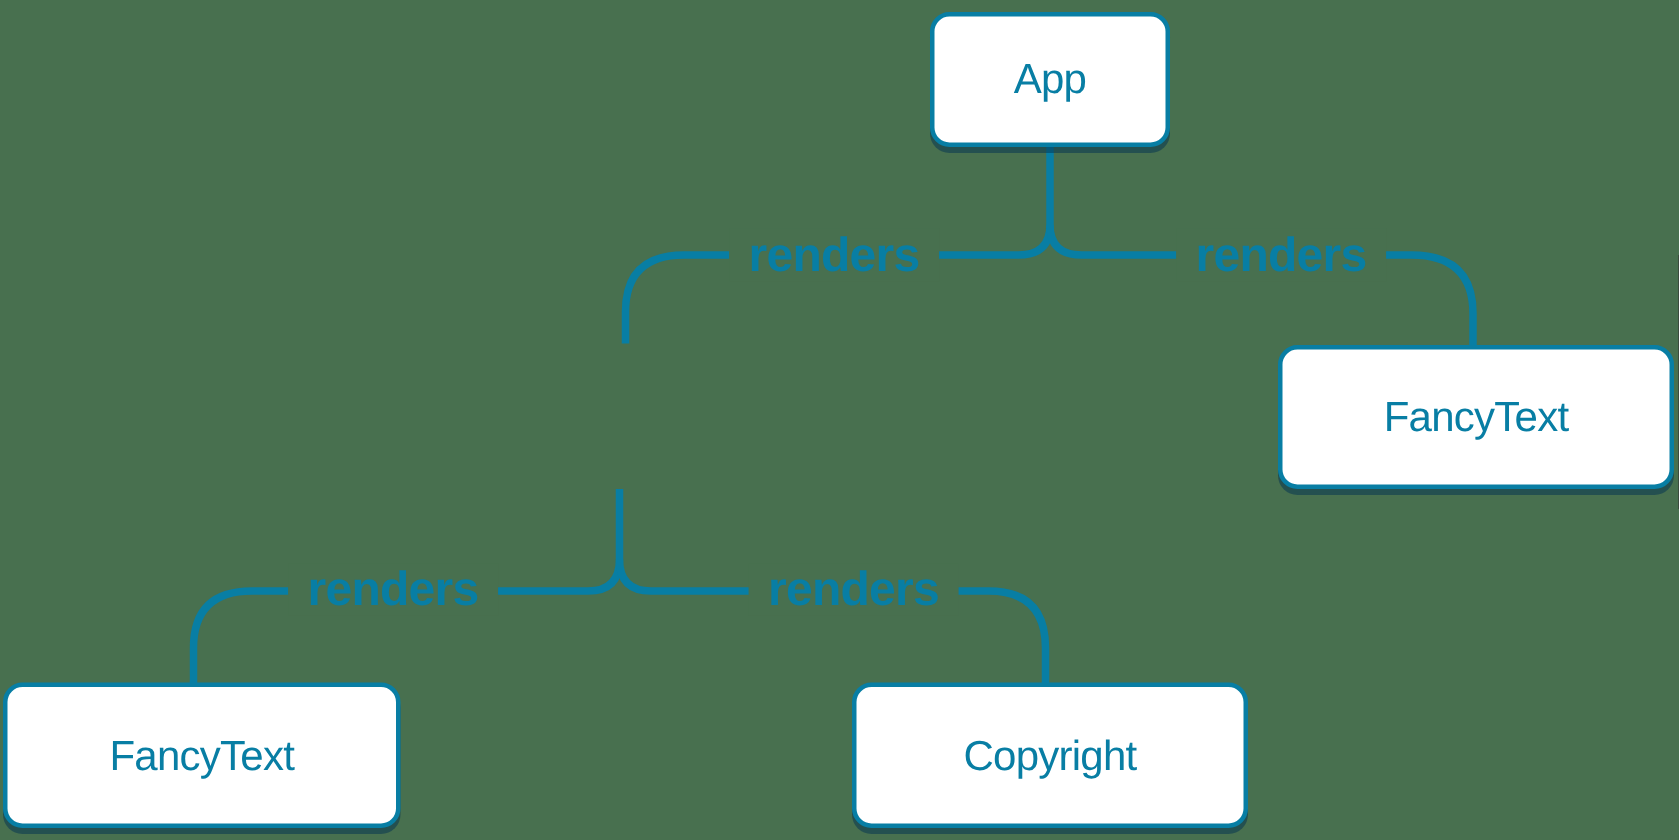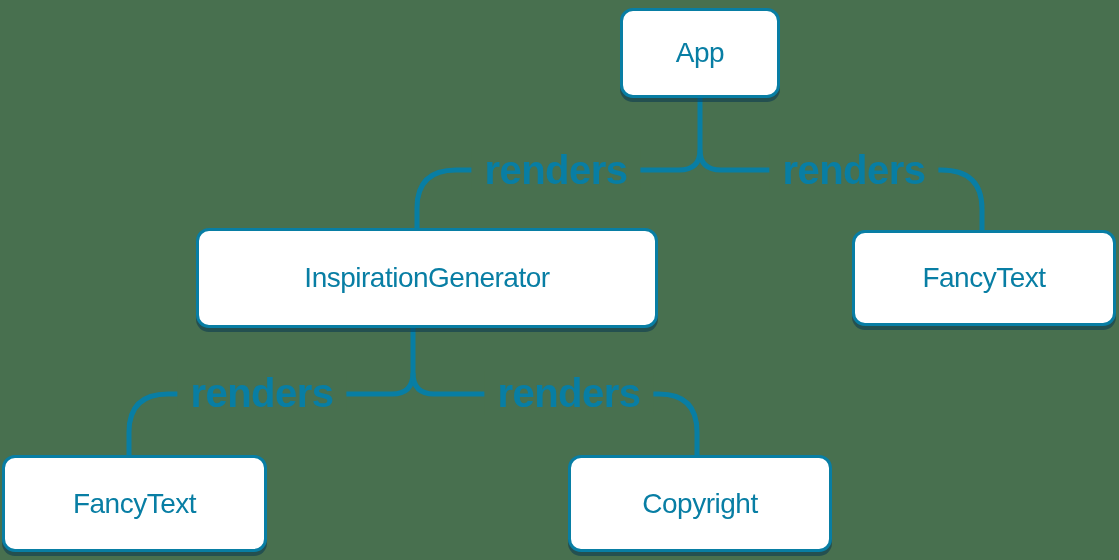--- a/index.html
+++ b/index.html
@@ -48,21 +48,21 @@
     font-weight: 500;
     letter-spacing: -0.5px;
     white-space: nowrap;
   }
 
   .edge-label {
     position: absolute;
     transform: translate(-50%, -50%);
     background: var(--background);
     color: var(--accent);
-    font-size: 40px;
+    font-size: 32px;
     font-weight: 700;
     letter-spacing: -0.5px;
     line-height: 1.1;
     padding: 0 13px;
     white-space: nowrap;
   }
 </style>
 </head>
 <body>
 
@@ -77,23 +77,20 @@
 
   <span class="edge-label" style="left:556px; top:170px;">renders</span>
   <span class="edge-label" style="left:854px; top:170px;">renders</span>
   <span class="edge-label" style="left:262px; top:393px;">renders</span>
   <span class="edge-label" style="left:569px; top:393px;">renders</span>
 
   <div class="node" style="left:620px; top:8px; width:160px; height:90px;">
     <span>App</span>
   </div>
 
-  <div class="node" style="left:196px; top:228px; width:462px; height:100px;">
-    <span>InspirationGenerator</span>
-  </div>
 
   <div class="node" style="left:852px; top:230px; width:264px; height:96px;">
     <span>FancyText</span>
   </div>
 
   <div class="node" style="left:2px; top:455px; width:265px; height:97px;">
     <span>FancyText</span>
   </div>
 
   <div class="node" style="left:568px; top:455px; width:264px; height:97px;text-align:right;">

